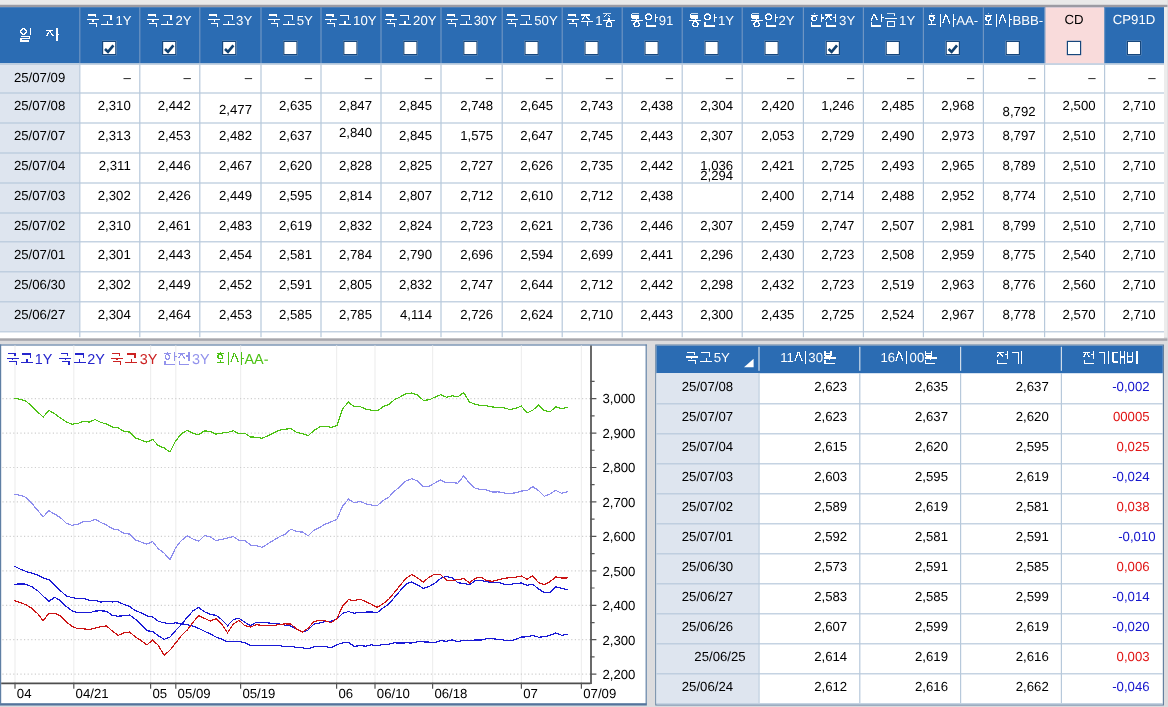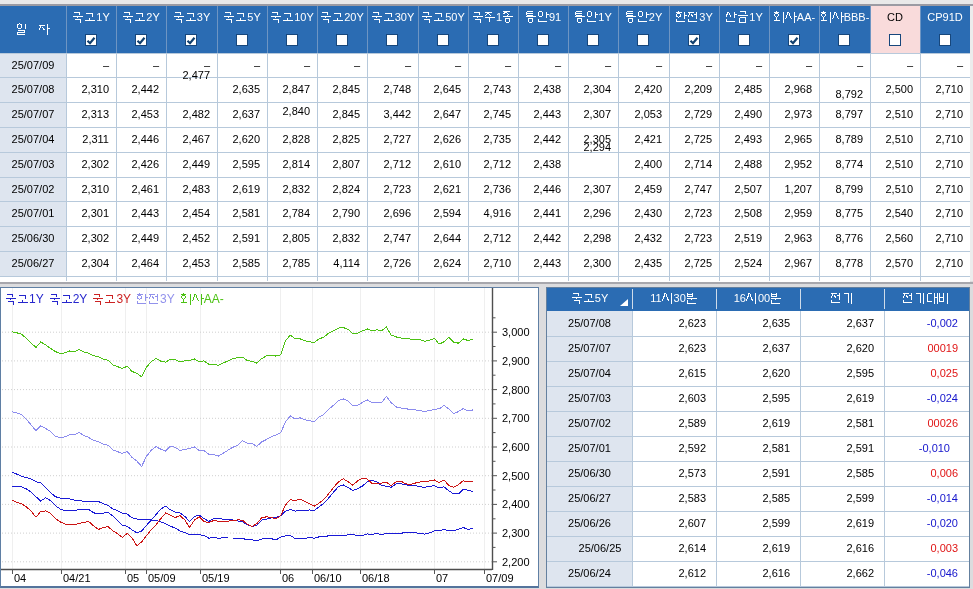--- a/index.html
+++ b/index.html
@@ -265,44 +265,44 @@
 <div class="num" style="left:618px;top:53.5px;width:51px;line-height:23.8px;padding-right:7px">–</div>
 <div class="num" style="left:669px;top:53.5px;width:50px;line-height:23.8px;padding-right:7px">–</div>
 <div class="num" style="left:719px;top:53.5px;width:50px;line-height:23.8px;padding-right:7px">–</div>
 <div class="num" style="left:769px;top:53.5px;width:50px;line-height:23.8px;padding-right:7px">–</div>
 <div class="num" style="left:819px;top:53.5px;width:51px;line-height:23.8px;padding-right:7px">–</div>
 <div class="num" style="left:870px;top:53.5px;width:50px;line-height:23.8px;padding-right:7px">–</div>
 <div class="num" style="left:920px;top:53.5px;width:50px;line-height:23.8px;padding-right:7px">–</div>
 <div class="dt" style="left:0;top:78.3px;width:66px;line-height:23.8px">25/07/08</div>
 <div class="num" style="left:66px;top:78.3px;width:50px;line-height:23.8px;padding-right:7px">2,310</div>
 <div class="num" style="left:116px;top:78.3px;width:50px;line-height:23.8px;padding-right:7px">2,442</div>
-<div class="num" style="left:166px;top:64px;width:51px;line-height:23.8px;padding-right:7px">2,477</div>
+<div class="num" style="left:166px;top:81px;width:51px;line-height:23.8px;padding-right:7px">2,477</div>
 <div class="num" style="left:217px;top:78.3px;width:50px;line-height:23.8px;padding-right:7px">2,635</div>
 <div class="num" style="left:267px;top:78.3px;width:50px;line-height:23.8px;padding-right:7px">2,847</div>
 <div class="num" style="left:317px;top:78.3px;width:50px;line-height:23.8px;padding-right:7px">2,845</div>
 <div class="num" style="left:367px;top:78.3px;width:51px;line-height:23.8px;padding-right:7px">2,748</div>
 <div class="num" style="left:418px;top:78.3px;width:50px;line-height:23.8px;padding-right:7px">2,645</div>
 <div class="num" style="left:468px;top:78.3px;width:50px;line-height:23.8px;padding-right:7px">2,743</div>
 <div class="num" style="left:518px;top:78.3px;width:50px;line-height:23.8px;padding-right:7px">2,438</div>
 <div class="num" style="left:568px;top:78.3px;width:50px;line-height:23.8px;padding-right:7px">2,304</div>
 <div class="num" style="left:618px;top:78.3px;width:51px;line-height:23.8px;padding-right:7px">2,420</div>
-<div class="num" style="left:669px;top:78.3px;width:50px;line-height:23.8px;padding-right:7px">2,209</div>
+<div class="num" style="left:669px;top:78.3px;width:50px;line-height:23.8px;padding-right:7px">1,246</div>
 <div class="num" style="left:719px;top:78.3px;width:50px;line-height:23.8px;padding-right:7px">2,485</div>
 <div class="num" style="left:769px;top:78.3px;width:50px;line-height:23.8px;padding-right:7px">2,968</div>
 <div class="num" style="left:819px;top:83px;width:51px;line-height:23.8px;padding-right:7px">8,792</div>
 <div class="num" style="left:870px;top:78.3px;width:50px;line-height:23.8px;padding-right:7px">2,500</div>
 <div class="num" style="left:920px;top:78.3px;width:50px;line-height:23.8px;padding-right:7px">2,710</div>
 <div class="dt" style="left:0;top:103.1px;width:66px;line-height:23.8px">25/07/07</div>
 <div class="num" style="left:66px;top:103.1px;width:50px;line-height:23.8px;padding-right:7px">2,313</div>
 <div class="num" style="left:116px;top:103.1px;width:50px;line-height:23.8px;padding-right:7px">2,453</div>
 <div class="num" style="left:166px;top:103.1px;width:51px;line-height:23.8px;padding-right:7px">2,482</div>
 <div class="num" style="left:217px;top:103.1px;width:50px;line-height:23.8px;padding-right:7px">2,637</div>
 <div class="num" style="left:267px;top:100px;width:50px;line-height:23.8px;padding-right:7px">2,840</div>
 <div class="num" style="left:317px;top:103.1px;width:50px;line-height:23.8px;padding-right:7px">2,845</div>
-<div class="num" style="left:367px;top:103.1px;width:51px;line-height:23.8px;padding-right:7px">3,442</div>
+<div class="num" style="left:367px;top:103.1px;width:51px;line-height:23.8px;padding-right:7px">1,575</div>
 <div class="num" style="left:418px;top:103.1px;width:50px;line-height:23.8px;padding-right:7px">2,647</div>
 <div class="num" style="left:468px;top:103.1px;width:50px;line-height:23.8px;padding-right:7px">2,745</div>
 <div class="num" style="left:518px;top:103.1px;width:50px;line-height:23.8px;padding-right:7px">2,443</div>
 <div class="num" style="left:568px;top:103.1px;width:50px;line-height:23.8px;padding-right:7px">2,307</div>
 <div class="num" style="left:618px;top:103.1px;width:51px;line-height:23.8px;padding-right:7px">2,053</div>
 <div class="num" style="left:669px;top:103.1px;width:50px;line-height:23.8px;padding-right:7px">2,729</div>
 <div class="num" style="left:719px;top:103.1px;width:50px;line-height:23.8px;padding-right:7px">2,490</div>
 <div class="num" style="left:769px;top:103.1px;width:50px;line-height:23.8px;padding-right:7px">2,973</div>
 <div class="num" style="left:819px;top:103.1px;width:51px;line-height:23.8px;padding-right:7px">8,797</div>
 <div class="num" style="left:870px;top:103.1px;width:50px;line-height:23.8px;padding-right:7px">2,510</div>
@@ -311,21 +311,21 @@
 <div class="num" style="left:66px;top:127.9px;width:50px;line-height:23.8px;padding-right:7px">2,311</div>
 <div class="num" style="left:116px;top:127.9px;width:50px;line-height:23.8px;padding-right:7px">2,446</div>
 <div class="num" style="left:166px;top:127.9px;width:51px;line-height:23.8px;padding-right:7px">2,467</div>
 <div class="num" style="left:217px;top:127.9px;width:50px;line-height:23.8px;padding-right:7px">2,620</div>
 <div class="num" style="left:267px;top:127.9px;width:50px;line-height:23.8px;padding-right:7px">2,828</div>
 <div class="num" style="left:317px;top:127.9px;width:50px;line-height:23.8px;padding-right:7px">2,825</div>
 <div class="num" style="left:367px;top:127.9px;width:51px;line-height:23.8px;padding-right:7px">2,727</div>
 <div class="num" style="left:418px;top:127.9px;width:50px;line-height:23.8px;padding-right:7px">2,626</div>
 <div class="num" style="left:468px;top:127.9px;width:50px;line-height:23.8px;padding-right:7px">2,735</div>
 <div class="num" style="left:518px;top:127.9px;width:50px;line-height:23.8px;padding-right:7px">2,442</div>
-<div class="num" style="left:568px;top:127.9px;width:50px;line-height:23.8px;padding-right:7px">2,305</div>
+<div class="num" style="left:568px;top:127.9px;width:50px;line-height:23.8px;padding-right:7px">1,036</div>
 <div class="num" style="left:618px;top:127.9px;width:51px;line-height:23.8px;padding-right:7px">2,421</div>
 <div class="num" style="left:669px;top:127.9px;width:50px;line-height:23.8px;padding-right:7px">2,725</div>
 <div class="num" style="left:719px;top:127.9px;width:50px;line-height:23.8px;padding-right:7px">2,493</div>
 <div class="num" style="left:769px;top:127.9px;width:50px;line-height:23.8px;padding-right:7px">2,965</div>
 <div class="num" style="left:819px;top:127.9px;width:51px;line-height:23.8px;padding-right:7px">8,789</div>
 <div class="num" style="left:870px;top:127.9px;width:50px;line-height:23.8px;padding-right:7px">2,510</div>
 <div class="num" style="left:920px;top:127.9px;width:50px;line-height:23.8px;padding-right:7px">2,710</div>
 <div class="dt" style="left:0;top:152.7px;width:66px;line-height:23.8px">25/07/03</div>
 <div class="num" style="left:66px;top:152.7px;width:50px;line-height:23.8px;padding-right:7px">2,302</div>
 <div class="num" style="left:116px;top:152.7px;width:50px;line-height:23.8px;padding-right:7px">2,426</div>
@@ -353,34 +353,34 @@
 <div class="num" style="left:267px;top:177.5px;width:50px;line-height:23.8px;padding-right:7px">2,832</div>
 <div class="num" style="left:317px;top:177.5px;width:50px;line-height:23.8px;padding-right:7px">2,824</div>
 <div class="num" style="left:367px;top:177.5px;width:51px;line-height:23.8px;padding-right:7px">2,723</div>
 <div class="num" style="left:418px;top:177.5px;width:50px;line-height:23.8px;padding-right:7px">2,621</div>
 <div class="num" style="left:468px;top:177.5px;width:50px;line-height:23.8px;padding-right:7px">2,736</div>
 <div class="num" style="left:518px;top:177.5px;width:50px;line-height:23.8px;padding-right:7px">2,446</div>
 <div class="num" style="left:568px;top:177.5px;width:50px;line-height:23.8px;padding-right:7px">2,307</div>
 <div class="num" style="left:618px;top:177.5px;width:51px;line-height:23.8px;padding-right:7px">2,459</div>
 <div class="num" style="left:669px;top:177.5px;width:50px;line-height:23.8px;padding-right:7px">2,747</div>
 <div class="num" style="left:719px;top:177.5px;width:50px;line-height:23.8px;padding-right:7px">2,507</div>
-<div class="num" style="left:769px;top:177.5px;width:50px;line-height:23.8px;padding-right:7px">1,207</div>
+<div class="num" style="left:769px;top:177.5px;width:50px;line-height:23.8px;padding-right:7px">2,981</div>
 <div class="num" style="left:819px;top:177.5px;width:51px;line-height:23.8px;padding-right:7px">8,799</div>
 <div class="num" style="left:870px;top:177.5px;width:50px;line-height:23.8px;padding-right:7px">2,510</div>
 <div class="num" style="left:920px;top:177.5px;width:50px;line-height:23.8px;padding-right:7px">2,710</div>
 <div class="dt" style="left:0;top:202.3px;width:66px;line-height:23.8px">25/07/01</div>
 <div class="num" style="left:66px;top:202.3px;width:50px;line-height:23.8px;padding-right:7px">2,301</div>
 <div class="num" style="left:116px;top:202.3px;width:50px;line-height:23.8px;padding-right:7px">2,443</div>
 <div class="num" style="left:166px;top:202.3px;width:51px;line-height:23.8px;padding-right:7px">2,454</div>
 <div class="num" style="left:217px;top:202.3px;width:50px;line-height:23.8px;padding-right:7px">2,581</div>
 <div class="num" style="left:267px;top:202.3px;width:50px;line-height:23.8px;padding-right:7px">2,784</div>
 <div class="num" style="left:317px;top:202.3px;width:50px;line-height:23.8px;padding-right:7px">2,790</div>
 <div class="num" style="left:367px;top:202.3px;width:51px;line-height:23.8px;padding-right:7px">2,696</div>
 <div class="num" style="left:418px;top:202.3px;width:50px;line-height:23.8px;padding-right:7px">2,594</div>
-<div class="num" style="left:468px;top:202.3px;width:50px;line-height:23.8px;padding-right:7px">4,916</div>
+<div class="num" style="left:468px;top:202.3px;width:50px;line-height:23.8px;padding-right:7px">2,699</div>
 <div class="num" style="left:518px;top:202.3px;width:50px;line-height:23.8px;padding-right:7px">2,441</div>
 <div class="num" style="left:568px;top:202.3px;width:50px;line-height:23.8px;padding-right:7px">2,296</div>
 <div class="num" style="left:618px;top:202.3px;width:51px;line-height:23.8px;padding-right:7px">2,430</div>
 <div class="num" style="left:669px;top:202.3px;width:50px;line-height:23.8px;padding-right:7px">2,723</div>
 <div class="num" style="left:719px;top:202.3px;width:50px;line-height:23.8px;padding-right:7px">2,508</div>
 <div class="num" style="left:769px;top:202.3px;width:50px;line-height:23.8px;padding-right:7px">2,959</div>
 <div class="num" style="left:819px;top:202.3px;width:51px;line-height:23.8px;padding-right:7px">8,775</div>
 <div class="num" style="left:870px;top:202.3px;width:50px;line-height:23.8px;padding-right:7px">2,540</div>
 <div class="num" style="left:920px;top:202.3px;width:50px;line-height:23.8px;padding-right:7px">2,710</div>
 <div class="dt" style="left:0;top:227.1px;width:66px;line-height:23.8px">25/06/30</div>
@@ -600,45 +600,45 @@
 <div class="dt" style="left:547px;top:310.5px;width:85px;line-height:25px">25/07/08</div>
 <div class="num" style="left:632px;top:310.5px;width:84px;line-height:25px;padding-right:10px">2,623</div>
 <div class="num" style="left:716px;top:310.5px;width:84px;line-height:25px;padding-right:10px">2,635</div>
 <div class="num" style="left:800px;top:310.5px;width:84px;line-height:25px;padding-right:10px">2,637</div>
 <div class="num" style="left:884px;top:310.5px;width:84px;line-height:25px;padding-right:10px;color:#1414cc">-0,002</div>
 <div class="abs" style="left:547px;top:360.5px;width:421.5px;height:1px;background:#b7c9db"></div>
 <div class="dt" style="left:547px;top:335.5px;width:85px;line-height:25px">25/07/07</div>
 <div class="num" style="left:632px;top:335.5px;width:84px;line-height:25px;padding-right:10px">2,623</div>
 <div class="num" style="left:716px;top:335.5px;width:84px;line-height:25px;padding-right:10px">2,637</div>
 <div class="num" style="left:800px;top:335.5px;width:84px;line-height:25px;padding-right:10px">2,620</div>
-<div class="num" style="left:884px;top:335.5px;width:84px;line-height:25px;padding-right:10px;color:#e01414">00019</div>
+<div class="num" style="left:884px;top:335.5px;width:84px;line-height:25px;padding-right:10px;color:#e01414">00005</div>
 <div class="abs" style="left:547px;top:385.5px;width:421.5px;height:1px;background:#b7c9db"></div>
 <div class="dt" style="left:547px;top:360.5px;width:85px;line-height:25px">25/07/04</div>
 <div class="num" style="left:632px;top:360.5px;width:84px;line-height:25px;padding-right:10px">2,615</div>
 <div class="num" style="left:716px;top:360.5px;width:84px;line-height:25px;padding-right:10px">2,620</div>
 <div class="num" style="left:800px;top:360.5px;width:84px;line-height:25px;padding-right:10px">2,595</div>
 <div class="num" style="left:884px;top:360.5px;width:84px;line-height:25px;padding-right:10px;color:#e01414">0,025</div>
 <div class="abs" style="left:547px;top:410.5px;width:421.5px;height:1px;background:#b7c9db"></div>
 <div class="dt" style="left:547px;top:385.5px;width:85px;line-height:25px">25/07/03</div>
 <div class="num" style="left:632px;top:385.5px;width:84px;line-height:25px;padding-right:10px">2,603</div>
 <div class="num" style="left:716px;top:385.5px;width:84px;line-height:25px;padding-right:10px">2,595</div>
 <div class="num" style="left:800px;top:385.5px;width:84px;line-height:25px;padding-right:10px">2,619</div>
 <div class="num" style="left:884px;top:385.5px;width:84px;line-height:25px;padding-right:10px;color:#1414cc">-0,024</div>
 <div class="abs" style="left:547px;top:435.5px;width:421.5px;height:1px;background:#b7c9db"></div>
 <div class="dt" style="left:547px;top:410.5px;width:85px;line-height:25px">25/07/02</div>
 <div class="num" style="left:632px;top:410.5px;width:84px;line-height:25px;padding-right:10px">2,589</div>
 <div class="num" style="left:716px;top:410.5px;width:84px;line-height:25px;padding-right:10px">2,619</div>
 <div class="num" style="left:800px;top:410.5px;width:84px;line-height:25px;padding-right:10px">2,581</div>
-<div class="num" style="left:884px;top:410.5px;width:84px;line-height:25px;padding-right:10px;color:#e01414">00026</div>
+<div class="num" style="left:884px;top:410.5px;width:84px;line-height:25px;padding-right:10px;color:#e01414">0,038</div>
 <div class="abs" style="left:547px;top:460.5px;width:421.5px;height:1px;background:#b7c9db"></div>
 <div class="dt" style="left:547px;top:435.5px;width:85px;line-height:25px">25/07/01</div>
 <div class="num" style="left:632px;top:435.5px;width:84px;line-height:25px;padding-right:10px">2,592</div>
 <div class="num" style="left:716px;top:435.5px;width:84px;line-height:25px;padding-right:10px">2,581</div>
 <div class="num" style="left:800px;top:435.5px;width:84px;line-height:25px;padding-right:10px">2,591</div>
-<div class="num" style="left:884px;top:435.5px;width:84px;line-height:25px;padding-right:18px;color:#1414cc">-0,010</div>
+<div class="num" style="left:884px;top:435.5px;width:84px;line-height:25px;padding-right:5px;color:#1414cc">-0,010</div>
 <div class="abs" style="left:547px;top:485.5px;width:421.5px;height:1px;background:#b7c9db"></div>
 <div class="dt" style="left:547px;top:460.5px;width:85px;line-height:25px">25/06/30</div>
 <div class="num" style="left:632px;top:460.5px;width:84px;line-height:25px;padding-right:10px">2,573</div>
 <div class="num" style="left:716px;top:460.5px;width:84px;line-height:25px;padding-right:10px">2,591</div>
 <div class="num" style="left:800px;top:460.5px;width:84px;line-height:25px;padding-right:10px">2,585</div>
 <div class="num" style="left:884px;top:460.5px;width:84px;line-height:25px;padding-right:10px;color:#e01414">0,006</div>
 <div class="abs" style="left:547px;top:510.5px;width:421.5px;height:1px;background:#b7c9db"></div>
 <div class="dt" style="left:547px;top:485.5px;width:85px;line-height:25px">25/06/27</div>
 <div class="num" style="left:632px;top:485.5px;width:84px;line-height:25px;padding-right:10px">2,583</div>
 <div class="num" style="left:716px;top:485.5px;width:84px;line-height:25px;padding-right:10px">2,585</div>

